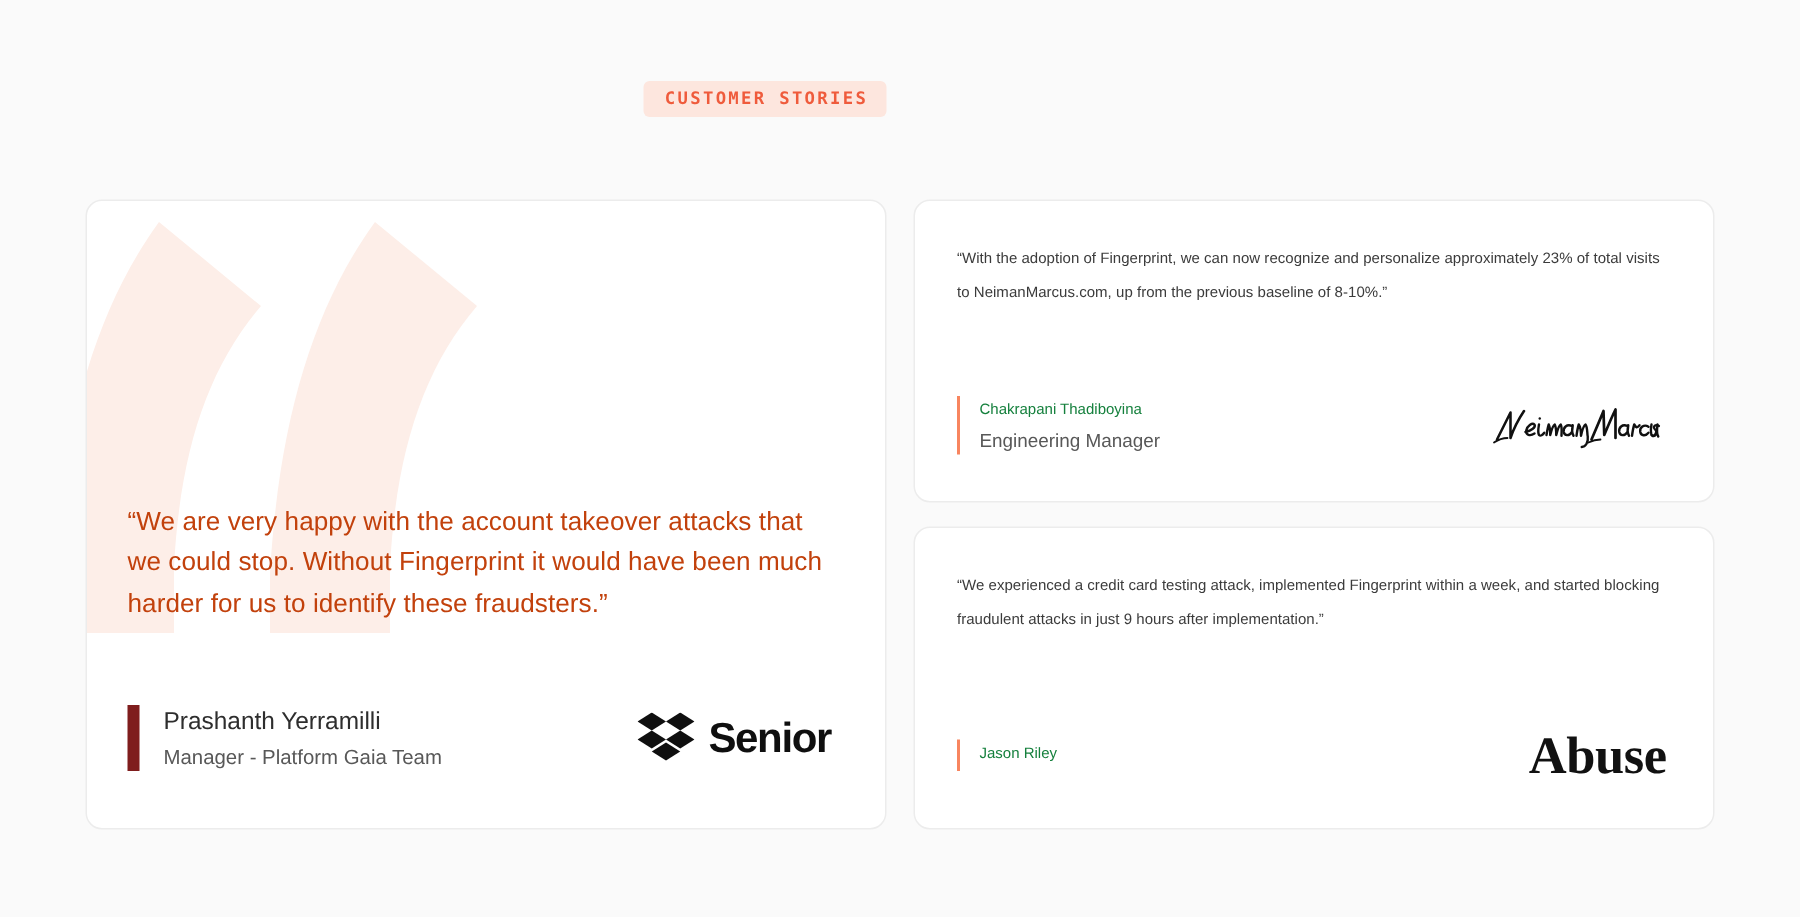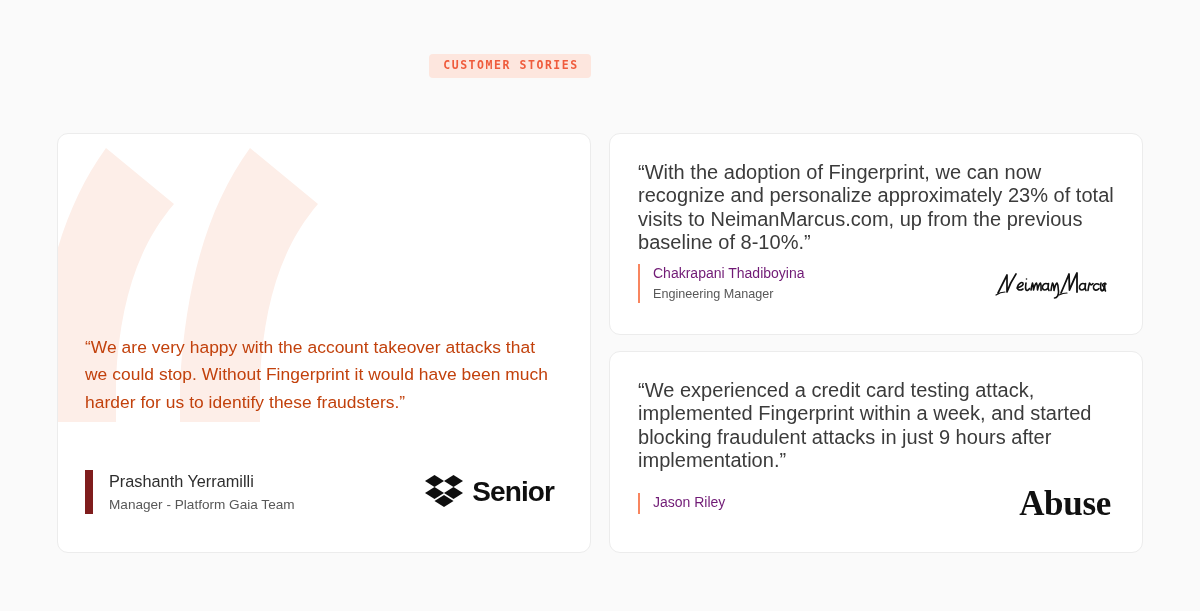--- a/index.html
+++ b/index.html
@@ -130,43 +130,43 @@
   .card-small {
     width: 534px;
     height: 202px;
     padding: 27px 28px 0 28px;
     display: flex;
     flex-direction: column;
   }
 
   .small-quote {
     color: #3b3b3b;
-    font-size: 20px;
+    font-size: 10px;
     line-height: 23.3px;
     letter-spacing: 0.02px;
   }
 
   .attrib-small {
     display: flex;
     align-items: center;
     justify-content: space-between;
     margin-top: auto;
     margin-bottom: 31px;
   }
 
   .attrib-small .attrib-person {
     border-left: 2px solid #f8855f;
     padding-left: 13px;
   }
 
   .attrib-small .person-name {
-    font-size: 14px;
+    font-size: 10px;
     line-height: 19px;
     margin-bottom: 2px;
-    color: #701a75;
+    color: #15803d;
   }
 
   .attrib-small .person-role {
     font-size: 12.6px;
     line-height: 18px;
     color: #585858;
   }
 
   
   .logo { display: flex; align-items: center; }

